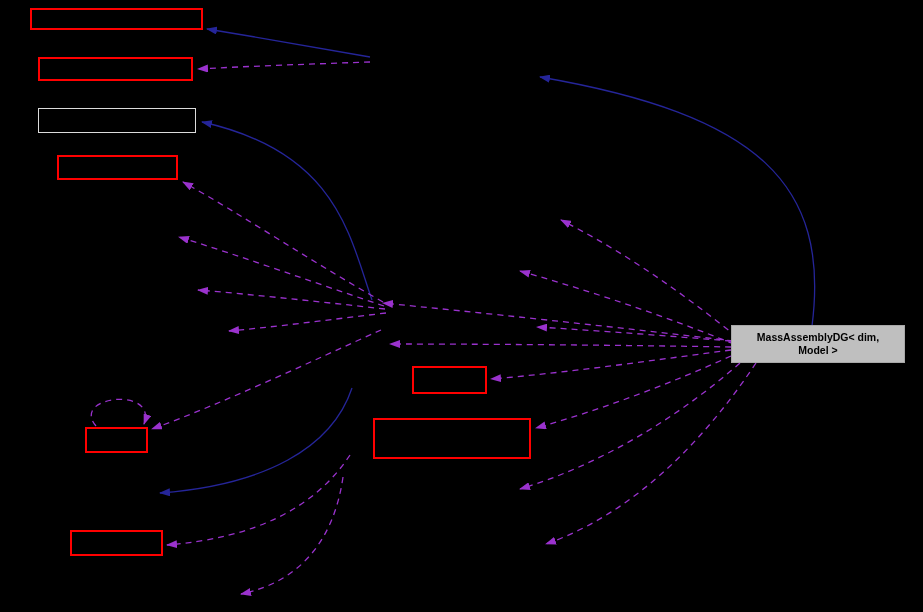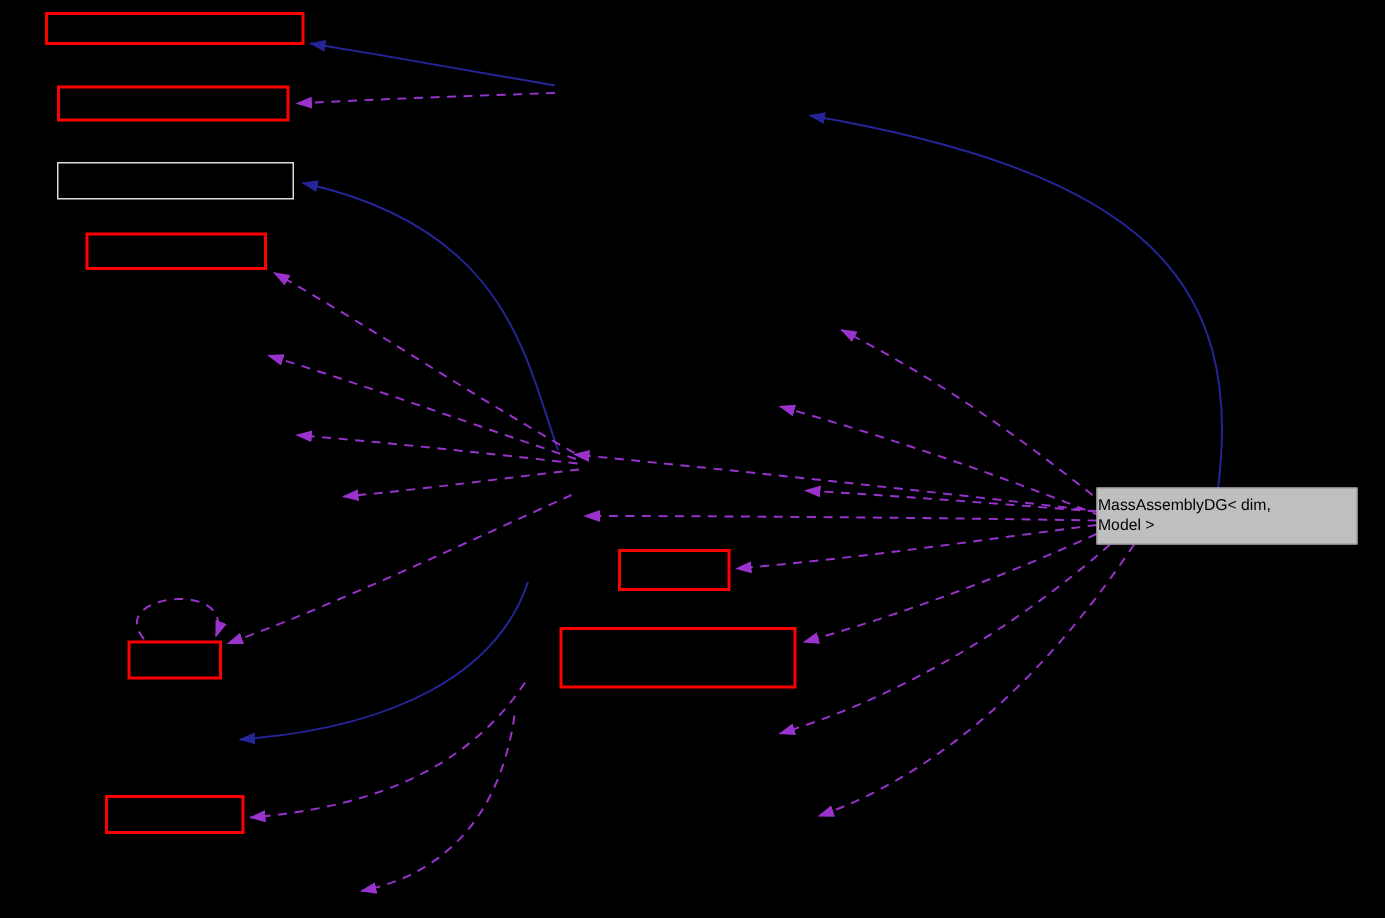--- a/index.html
+++ b/index.html
@@ -47,21 +47,23 @@
   }
   .node.light {
     border: 1.5px solid var(--node-border-light, #dcdcdc);
   }
   .node.main {
     background: var(--main-node-fill, #bfbfbf);
     border: 1px solid var(--main-node-border, #a8a8a8);
     color: var(--main-node-text, #000000);
     font-size: 10.5px;
     line-height: 13px;
+    text-align: center;
     padding-top: 5px;
+    font-weight: bold;
   }
 </style>
 </head>
 <body>
 
 <div class="canvas">
 
   <svg class="edges-layer" width="923" height="612" viewBox="0 0 923 612" xmlns="http://www.w3.org/2000/svg">
     <defs>
       <marker id="ab" markerUnits="userSpaceOnUse" markerWidth="11" markerHeight="8" refX="10" refY="4" orient="auto">

